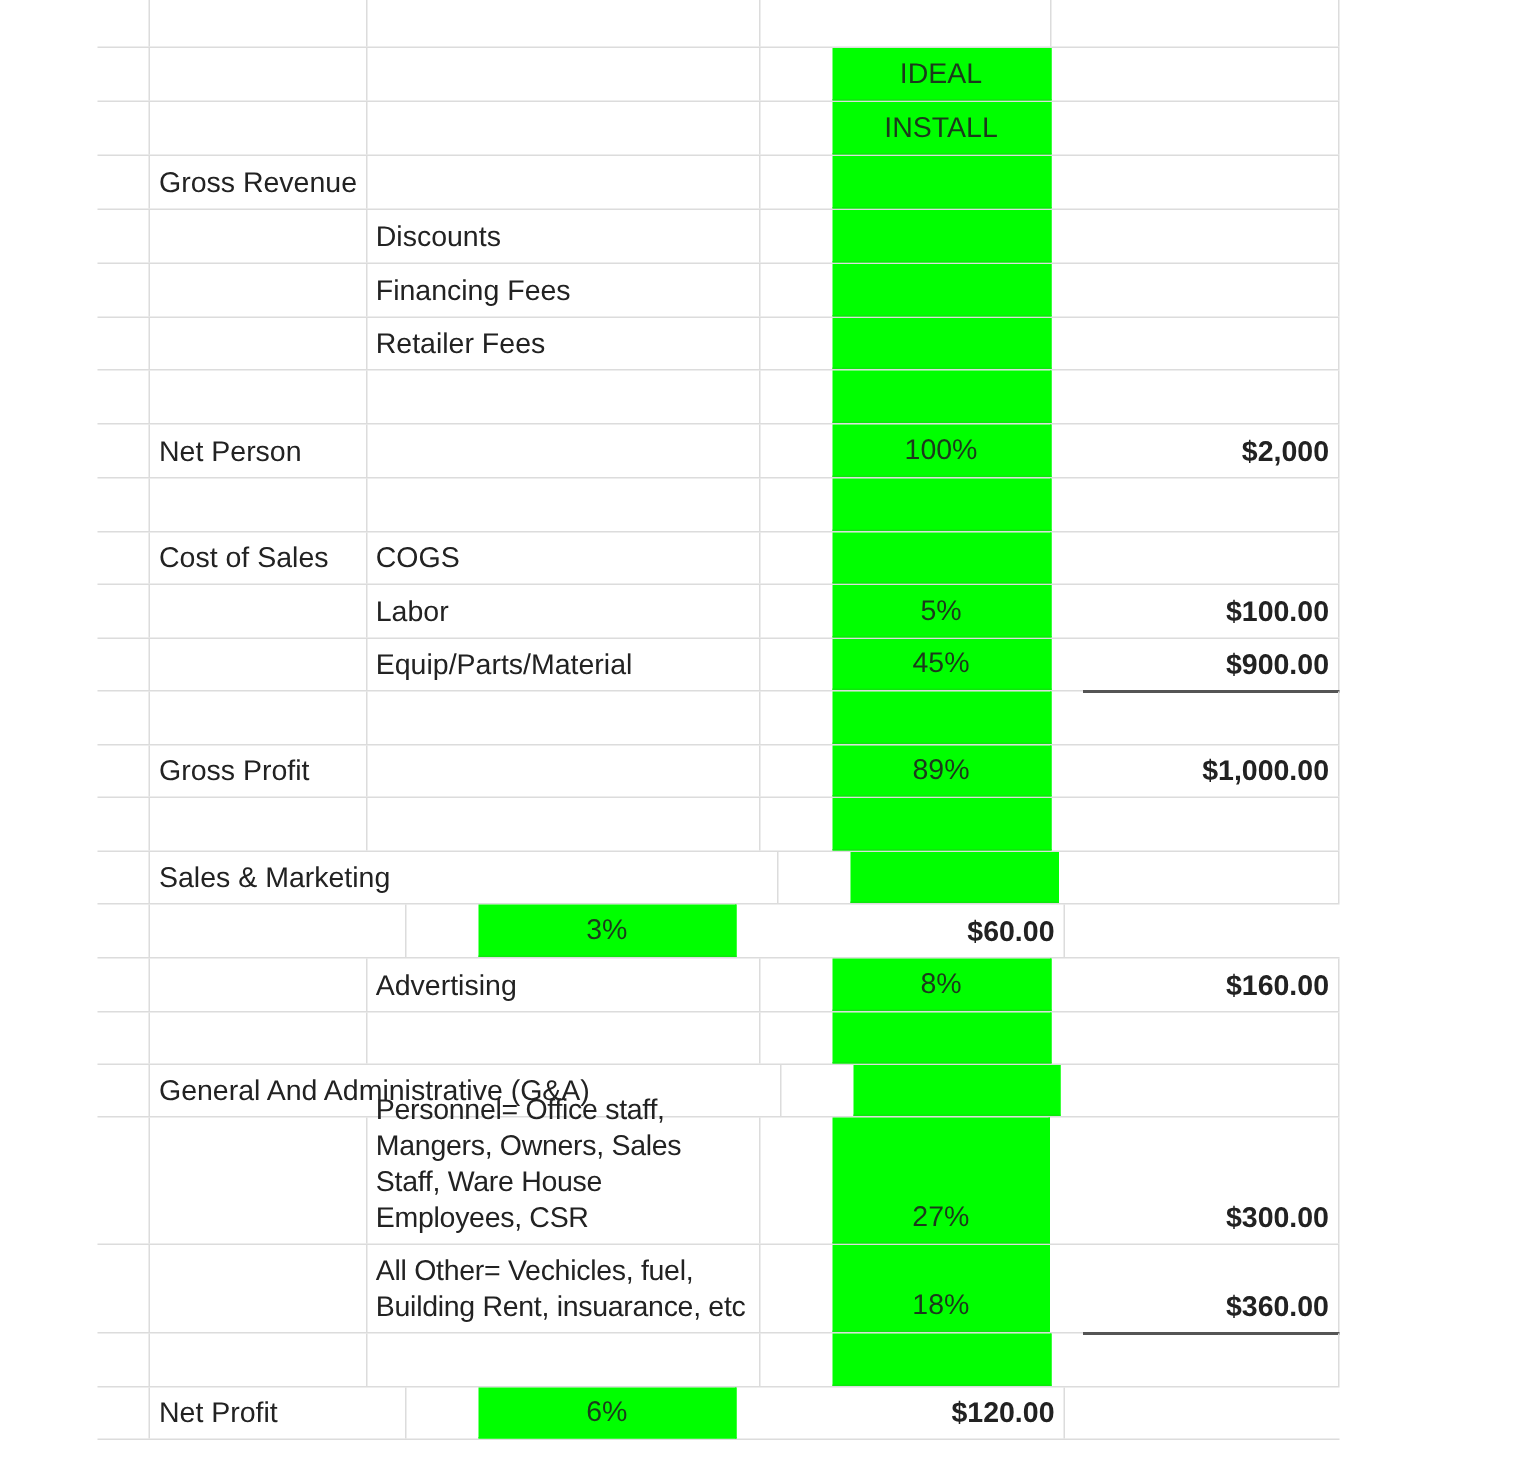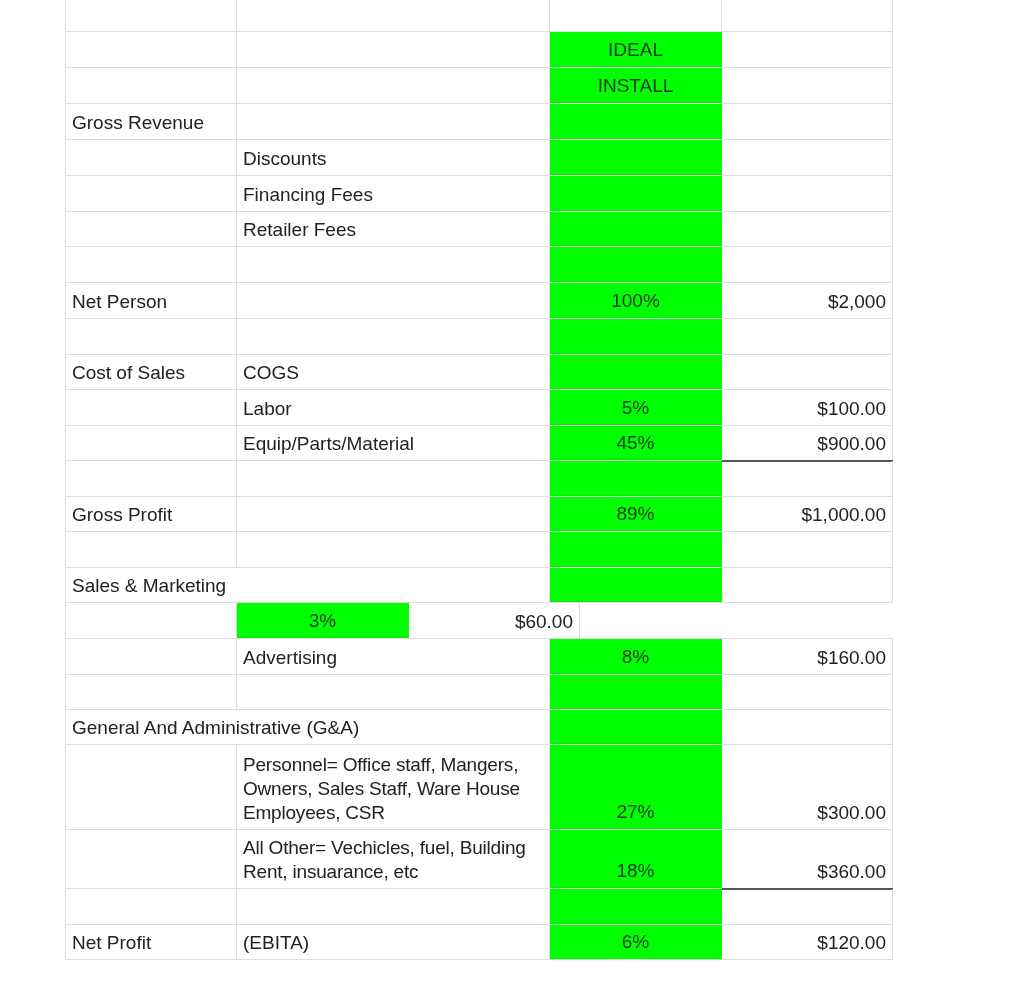--- a/index.html
+++ b/index.html
@@ -2,27 +2,27 @@
 <html><head>
 <meta charset="utf-8">
 <style>
   html, body { margin: 0; padding: 0; background: #ffffff; }
   body { width: 1024px; height: 981px; position: relative; overflow: hidden;
          font-family: "Liberation Sans", sans-serif; color: #222; }
   #sheet { position: absolute; left: 65px; top: 0; width: 828px; }
   .row { position: relative; display: flex; border-bottom: 1px solid #dcdcdc; box-sizing: border-box; }
   .cell { box-sizing: border-box; border-right: 1px solid #dcdcdc; font-size: 19px; line-height: 25px;
           padding: 0 6px; display: flex; overflow: visible; white-space: nowrap; }
-  .c1 { width: 172px; border-left: 1px solid #dcdcdc; }
+  .c1 { width: 172px; border-left: 1px solid #dcdcdc; margin-left: 34px; }
   .c2 { width: 313px; }
   .c3 { width: 172px; justify-content: center; }
-  .c4 { width: 171px; justify-content: flex-end; }
+  .c4 { width: 171px; justify-content: flex-end; font-weight: bold; }
   .green { background: #00ff00; color: #1b3a1b; border-right-color: #00ff00; border-bottom: 1px solid #0ce80c; }
   .row .c1, .row .c2 { align-items: flex-end; padding-bottom: 4px; }
-  .row .c3, .row .c4 { align-items: flex-end; padding-bottom: 4px; }
+  .row .c3, .row .c4 { align-items: flex-end; padding-bottom: 4px; margin-left: 48px; }
   .wrap { white-space: normal; line-height: 24px; }
   .underline { position: absolute; left: 657px; width: 171px; bottom: -2px; height: 2px; background: #555; }
   .hdr { font-size: 19px; line-height: 25px; }
 </style>
 </head>
 <body>
 
 <div id="sheet">
 
   <div class="row" style="height:32px">
@@ -189,18 +189,17 @@
 
   <div class="row" style="height:36px">
     <div class="cell c1"></div>
     <div class="cell c2"></div>
     <div class="cell c3 green"></div>
     <div class="cell c4"></div>
   </div>
 
   <div class="row" style="height:35px">
     <div class="cell c1">Net Profit</div>
-    <div class="cell c2">(EBITA)</div>
     <div class="cell c3 green" style="border-bottom-color:#00ff00">6%</div>
     <div class="cell c4">$120.00</div>
   </div>
 
 </div>
 
 </body></html>

